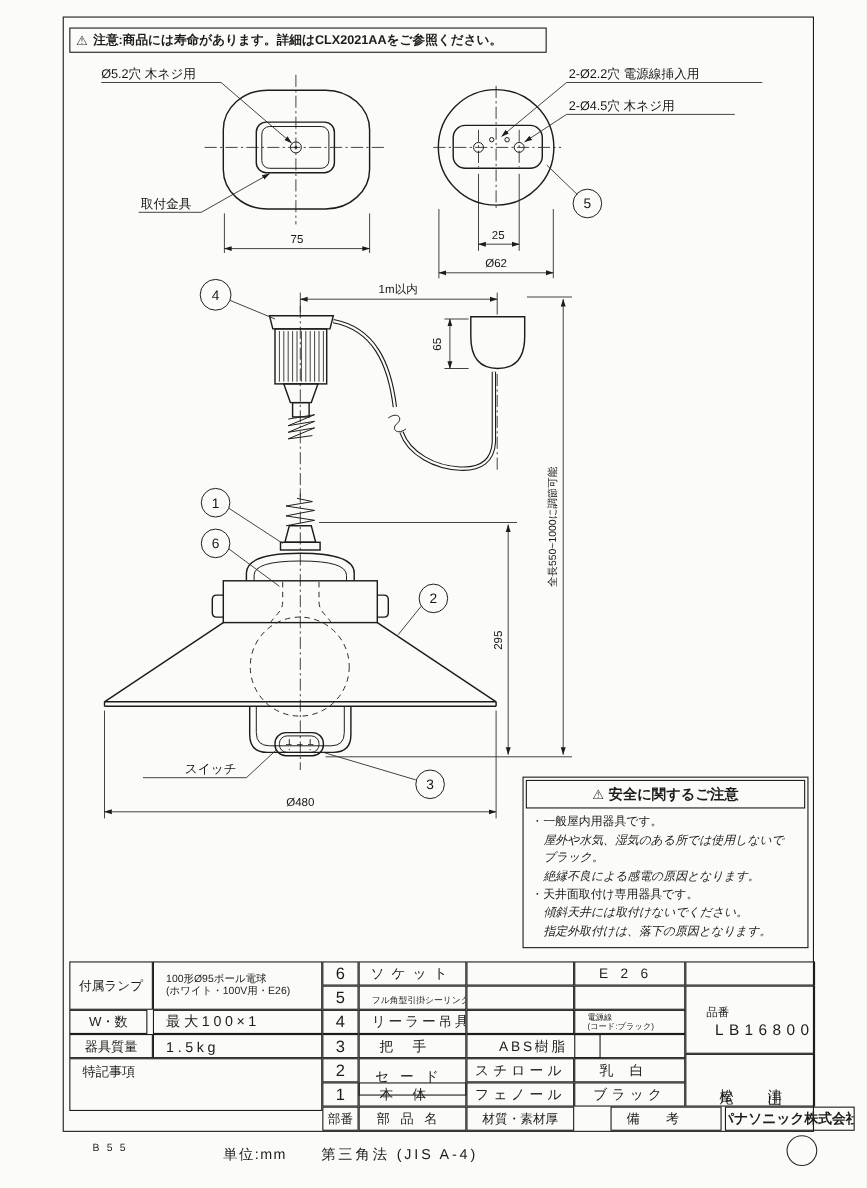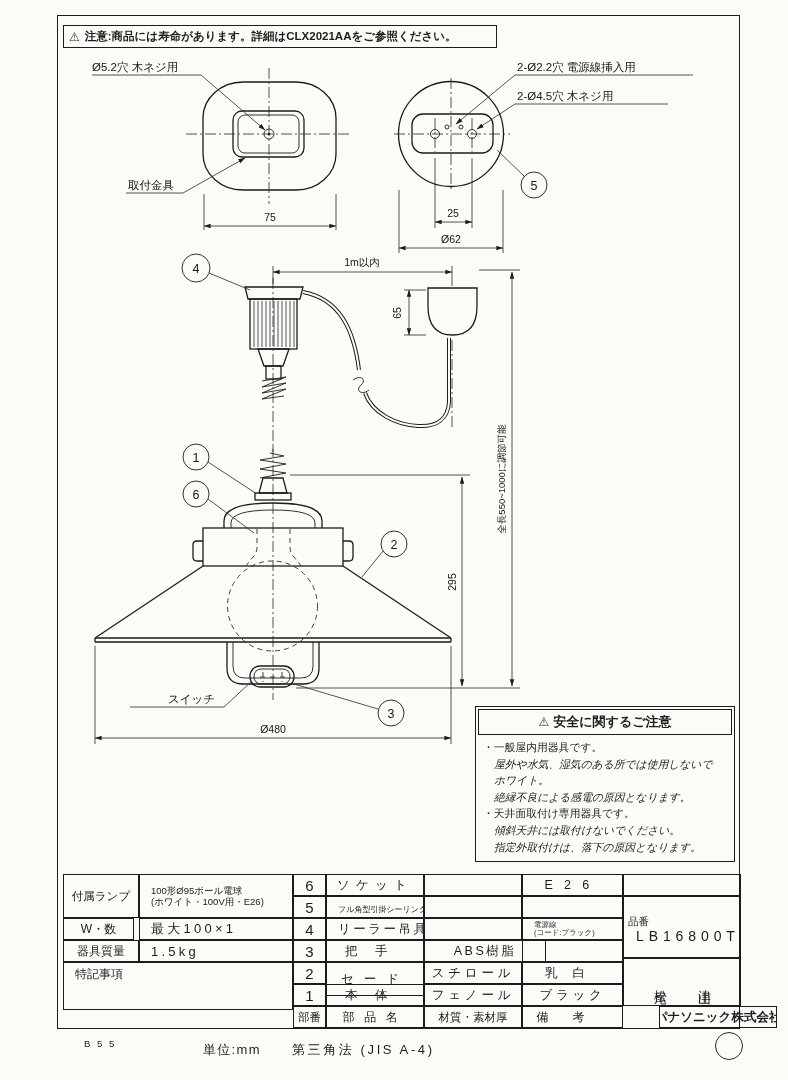--- a/index.html
+++ b/index.html
@@ -31,21 +31,21 @@
          align-items:center;justify-content:center;font-size:12.5px;white-space:nowrap;overflow:hidden;}
   .cl-left{justify-content:flex-start;padding-left:11px;}
   .cl-top{align-items:flex-start;padding-top:3px;}
   .cl-bot{align-items:flex-end;padding-bottom:2px;}
   .col2{flex-direction:column;justify-content:center;align-items:flex-start;line-height:11px;}
   .num{font-size:15px;}
   .tiny{font-size:8px;}
   .tiny2{font-size:7.5px;line-height:8.5px;}
   .sp02{letter-spacing:.2em;} .sp03{letter-spacing:.3em;} .sp05{letter-spacing:.5em;}
   .sp08{letter-spacing:.8em;} .sp09{letter-spacing:.9em;} .sp12{letter-spacing:1.2em;}
-  .sp14{letter-spacing:1.4em;} .sp20{letter-spacing:2em;} .sp25{letter-spacing:.25em;}
+  .sp14{letter-spacing:1.4em;} .sp20{letter-spacing:2em;margin-left:33px;} .sp25{letter-spacing:.25em;}
   .hinban-lbl{font-size:10.5px;}
   .hinban-val{font-size:14px;letter-spacing:.35em;margin:4px 0 0 8px;}
   .vert{writing-mode:vertical-rl;font-size:13px;letter-spacing:.2em;}
   .company{font-weight:bold;font-size:12.5px;}
   .footer-item{position:absolute;font-size:13px;}
   .doc-box{position:absolute;left:543px;top:1032px;width:158px;height:28px;border:1.6px solid #2a2a2a;
          box-sizing:border-box;display:flex;align-items:center;justify-content:center;
          font-size:13.5px;letter-spacing:.3em;}
   .stamp-circle{position:absolute;left:715px;top:1032px;width:28px;height:28px;border:1.6px solid #2a2a2a;
          border-radius:50%;box-sizing:border-box;}
@@ -196,21 +196,21 @@
   </svg>
 
   <div class="safety">
     <div class="safety-title">
       <span class="warn-icon">⚠</span>
       <span>安全に関するご注意</span>
     </div>
     <div class="safety-body">
       <div>・一般屋内用器具です。</div>
       <div class="ind">屋外や水気、湿気のある所では使用しないで</div>
-      <div class="ind">ホワイト。</div>
+      <div class="ind">ブラック。</div>
       <div class="ind">絶縁不良による感電の原因となります。</div>
       <div>・天井面取付け専用器具です。</div>
       <div class="ind">傾斜天井には取付けないでください。</div>
       <div class="ind">指定外取付けは、落下の原因となります。</div>
     </div>
   </div>
 
   <div class="cell" style="left:63px;top:874px;width:76px;height:44px;font-size:11.5px">付属ランプ</div>
   <div class="cell col2 cl-left" style="left:139px;top:874px;width:154px;height:44px;font-size:9.5px">
     <span>100形Ø95ボール電球</span>
@@ -254,21 +254,21 @@
   <div class="cell sp14" style="left:326px;top:984px;width:98px;height:22px">本体</div>
   <div class="cell sp03" style="left:424px;top:984px;width:98px;height:22px">フェノール</div>
   <div class="cell sp03" style="left:522px;top:984px;width:101px;height:22px">ブラック</div>
 
   <div class="cell" style="left:293px;top:1006px;width:33px;height:22px;font-size:11.5px">部番</div>
   <div class="cell sp08" style="left:326px;top:1006px;width:98px;height:22px;font-size:12px">部品名</div>
   <div class="cell" style="left:424px;top:1006px;width:98px;height:22px;font-size:11.5px">材質・素材厚</div>
   <div class="cell sp20" style="left:522px;top:1006px;width:101px;height:22px;font-size:12px">備考</div>
 
   <div class="cell" style="left:623px;top:874px;width:118px;height:22px"></div>
-  <div class="cell col2 cl-left cl-top" style="left:623px;top:896px;width:118px;height:62px;padding-left:4px">
+  <div class="cell col2 cl-left cl-top" style="left:623px;top:896px;width:118px;height:62px;padding-left:18px">
     <span class="hinban-lbl">品番</span>
     <span class="hinban-val">LB16800T</span>
   </div>
   <div class="cell" style="left:623px;top:958px;width:118px;height:48px;gap:26px">
     <span class="vert">松尾</span>
     <span class="vert">津山</span>
   </div>
   <div class="cell company" style="left:659px;top:1006px;width:118px;height:22px">パナソニック株式会社</div>
 
   <div class="footer-item" style="left:84px;top:1038px;font-size:9.5px;letter-spacing:.7em">B55</div>

